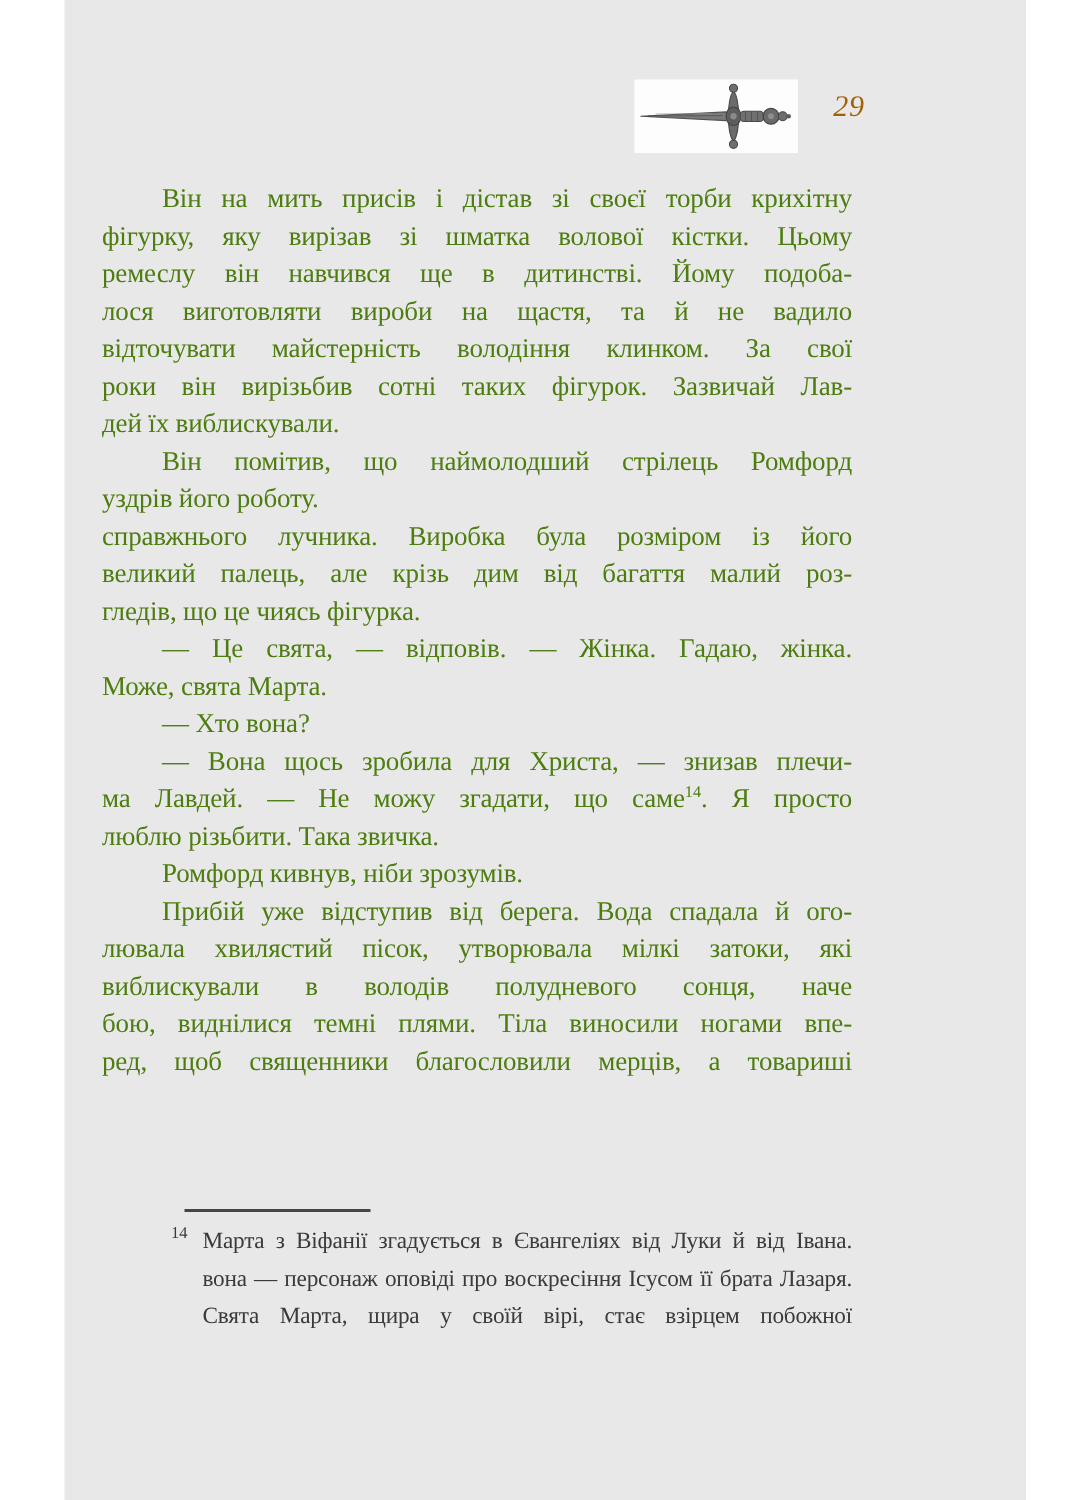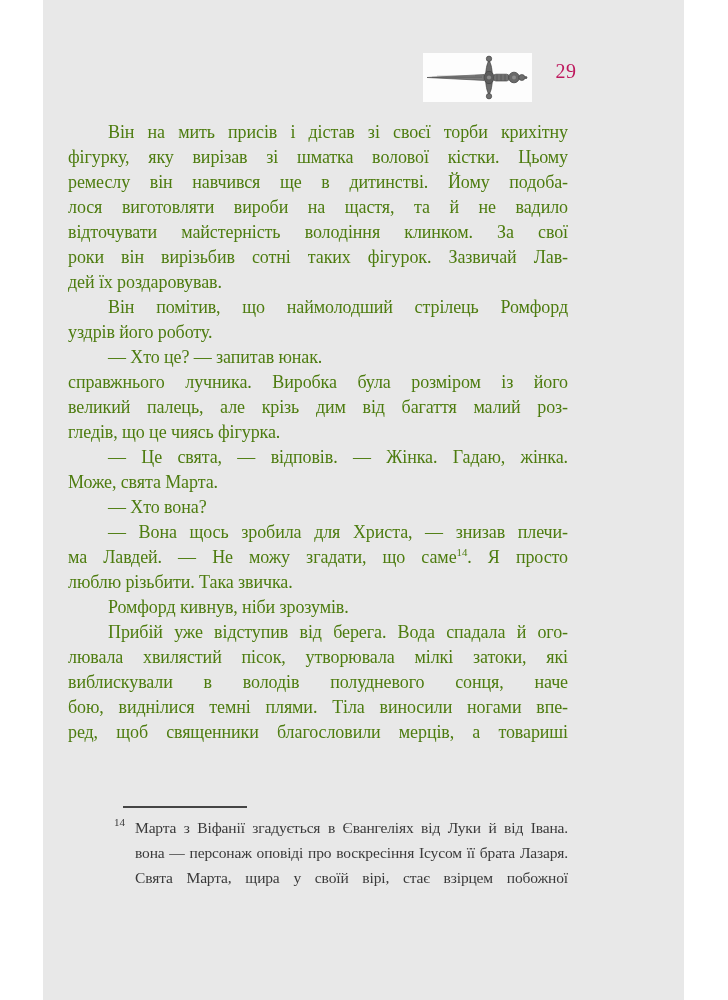--- a/index.html
+++ b/index.html
@@ -22,22 +22,23 @@
     width: 109px; height: 49px;
     background: #fdfdfd;
   }
   .ornament-box svg { display: block; width: 109px; height: 49px; }
   .page-number {
     position: absolute;
     left: 498px; top: 60px;
     width: 50px;
     text-align: center;
     font-size: 20px;
-    color: #be185d;
+    color: #a16207;
     letter-spacing: 0.5px;
+    font-style: italic;
   }
   .text-block {
     position: absolute;
     left: 25px; top: 120px;
     width: 500px;
     color: #4d7c0f;
     font-size: 18px;
     letter-spacing: -0.1px;
   }
   .line {
@@ -115,24 +116,23 @@
 
   <div class="page-number">29</div>
 
   <div class="text-block">
       <div class="line indent">Він на мить присів і дістав зі своєї торби крихітну</div>
       <div class="line">фігурку, яку вирізав зі шматка волової кістки. Цьому</div>
       <div class="line">ремеслу він навчився ще в дитинстві. Йому подоба-</div>
       <div class="line">лося виготовляти вироби на щастя, та й не вадило</div>
       <div class="line">відточувати майстерність володіння клинком. За свої</div>
       <div class="line">роки він вирізьбив сотні таких фігурок. Зазвичай Лав-</div>
-      <div class="line end">дей їх роздаровував.</div>
+      <div class="line end">дей їх виблискували.</div>
       <div class="line indent">Він помітив, що наймолодший стрілець Ромфорд</div>
       <div class="line end">уздрів його роботу.</div>
-      <div class="line indent end">— Хто це? — запитав юнак.</div>
       <div class="line">справжнього лучника. Виробка була розміром із його</div>
       <div class="line">великий палець, але крізь дим від багаття малий роз-</div>
       <div class="line end">гледів, що це чиясь фігурка.</div>
       <div class="line indent">— Це свята, — відповів. — Жінка. Гадаю, жінка.</div>
       <div class="line end">Може, свята Марта.</div>
       <div class="line indent end">— Хто вона?</div>
       <div class="line indent">— Вона щось зробила для Христа, — знизав плечи-</div>
       <div class="line">ма Лавдей. — Не можу згадати, що саме<sup class="sup">14</sup>. Я просто</div>
       <div class="line end">люблю різьбити. Така звичка.</div>
       <div class="line indent end">Ромфорд кивнув, ніби зрозумів.</div>

